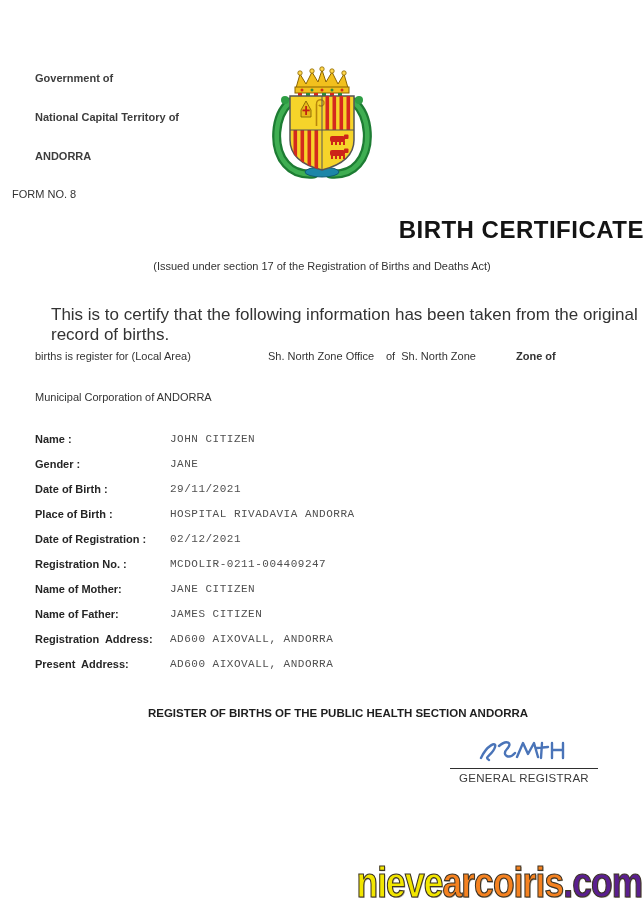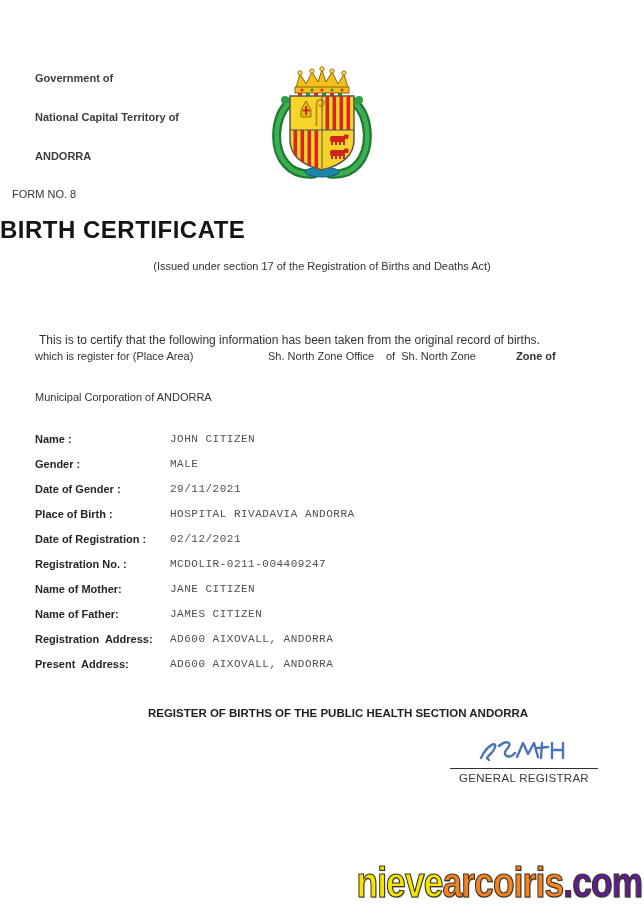--- a/index.html
+++ b/index.html
@@ -11,25 +11,25 @@
     position:absolute; left:35px; top:46px;
     font-size:11px; font-weight:bold; color:#3d3d3d; line-height:13px; white-space:pre;
   }
   .hdr-right {
     position:absolute; right:35px; top:46px; text-align:right;
     font-size:11px; font-weight:bold; color:#3d3d3d; line-height:13px; white-space:pre;
   }
   .emblem { position:absolute; left:270px; top:63px; width:104px; height:116px; }
   .form-no { position:absolute; left:12px; top:188px; width:100%; text-align:left; font-size:11px; color:#333; }
   .title {
-    position:absolute; left:0; top:216px; width:100%; text-align:left;
+    position:absolute; left:0; top:216px; width:100%; text-align:right;
     font-size:24px; font-weight:bold; color:#141414; letter-spacing:0.5px;
   }
   .subtitle { position:absolute; left:0; top:260px; width:100%; text-align:center; font-size:11px; color:#333; }
-  .certify { position:absolute; left:39px; top:305px; font-size:12px; color:#333;margin-top:28px; }
+  .certify { position:absolute; left:51px; top:305px; font-size:17px; color:#333; }
   .regline { position:absolute; top:350px; left:0; width:100%; height:14px; font-size:11px; color:#333; }
   .regline span { position:absolute; white-space:pre; }
   .regline .p1 { left:35px; }
   .regline .p2 { left:244px;margin-left:24px; }
   .regline .p3 { left:386px; }
   .regline .p4 { left:516px;font-weight:bold; }
   .municipal { position:absolute; left:35px; top:391px; font-size:11px; color:#333; }
   .fields { position:absolute; left:0; top:426px; width:100%; }
   .frow { display:flex; height:25px; align-items:center; padding-left:35px; }
   .flabel { width:135px; font-size:11px; font-weight:bold; color:#262626; white-space:pre; }
@@ -135,38 +135,38 @@
       <line x1="20" y1="66" x2="84" y2="66" stroke="#555" stroke-width="1"></line>
     </g>
   </svg>
 
   <div class="form-no">FORM NO. 8</div>
   <div class="title">BIRTH CERTIFICATE</div>
   <div class="subtitle">(Issued under section 17 of the Registration of Births and Deaths Act)</div>
   <div class="certify">This is to certify that the following information has been taken from the original record of births.</div>
 
   <div class="regline">
-    <span class="p1">which is register for (Place Area)</span>
+    <span class="p1">births is register for (Local Area)</span>
     <span class="p2">Sh. North Zone Office</span>
     <span class="p3">of  Sh. North Zone</span>
     <span class="p4">Zone of</span>
   </div>
   <div class="municipal">Municipal Corporation of ANDORRA</div>
 
   <div class="fields">
     <div class="frow">
       <span class="flabel">Name :</span>
       <span class="fvalue">JOHN CITIZEN</span>
     </div>
     <div class="frow">
       <span class="flabel">Gender :</span>
-      <span class="fvalue">MALE</span>
-    </div>
-    <div class="frow">
-      <span class="flabel">Date of Gender :</span>
+      <span class="fvalue">JANE</span>
+    </div>
+    <div class="frow">
+      <span class="flabel">Date of Birth :</span>
       <span class="fvalue">29/11/2021</span>
     </div>
     <div class="frow">
       <span class="flabel">Place of Birth :</span>
       <span class="fvalue">HOSPITAL RIVADAVIA ANDORRA</span>
     </div>
     <div class="frow">
       <span class="flabel">Date of Registration :</span>
       <span class="fvalue">02/12/2021</span>
     </div>

